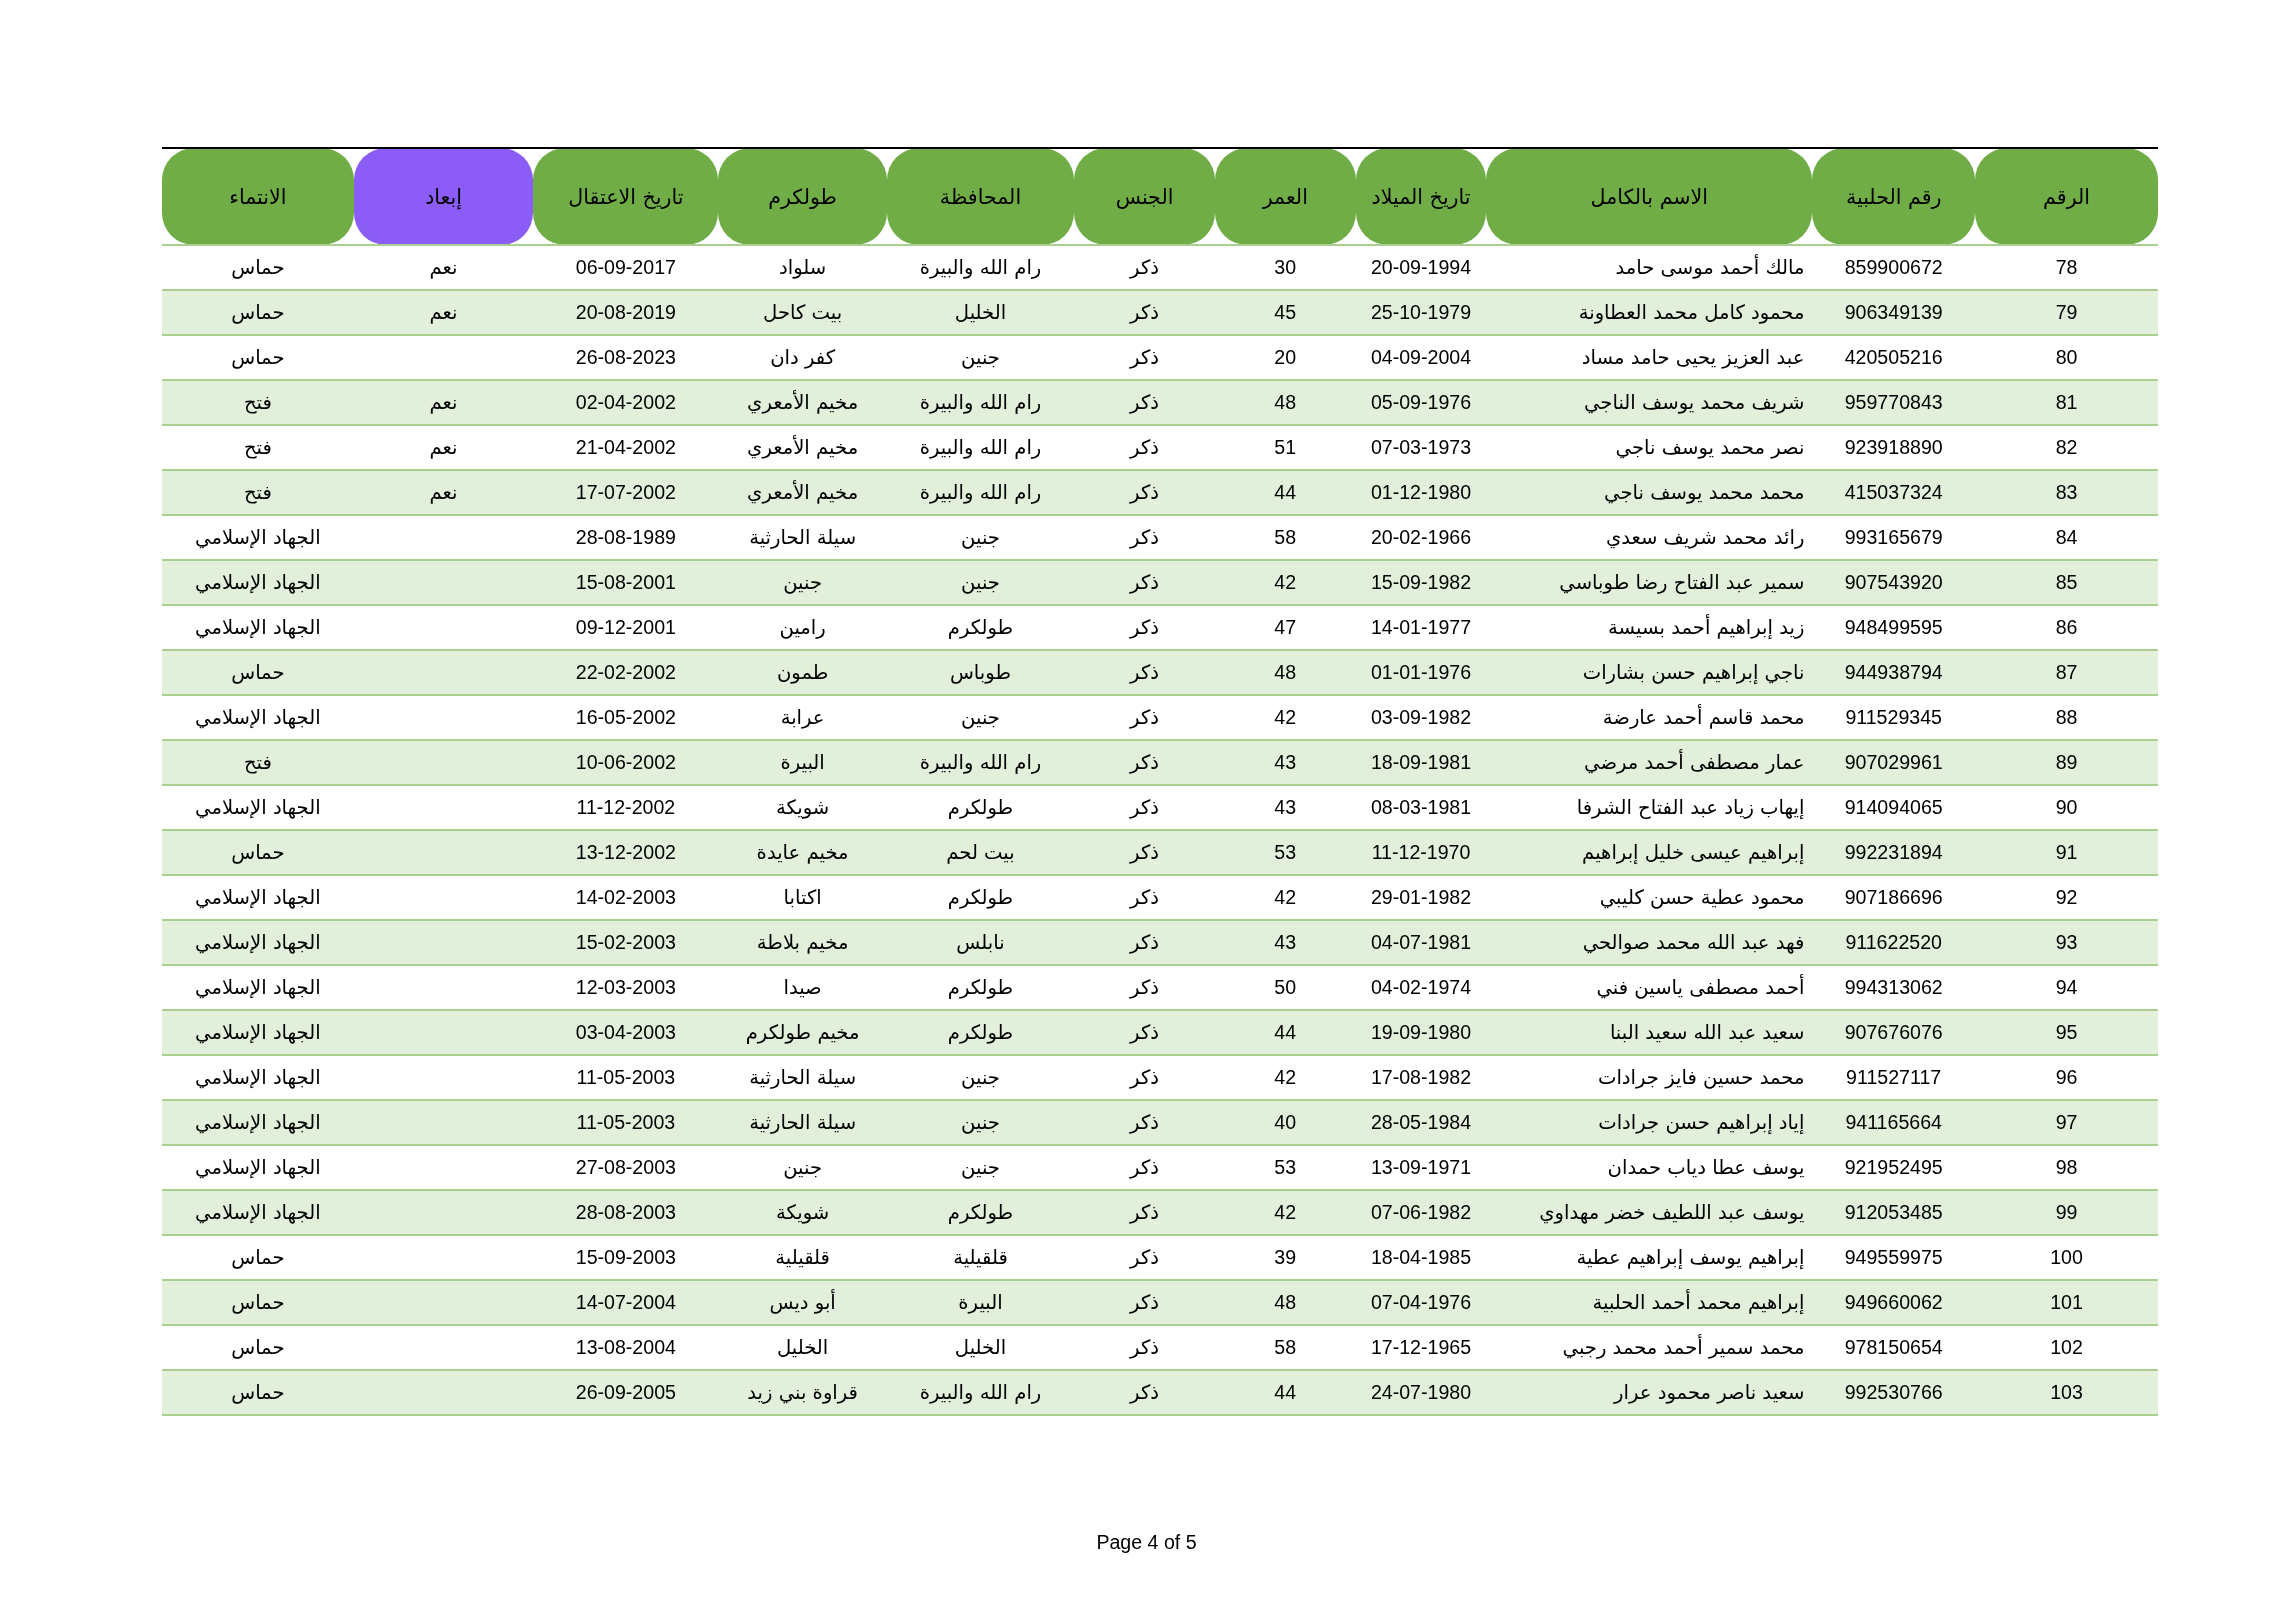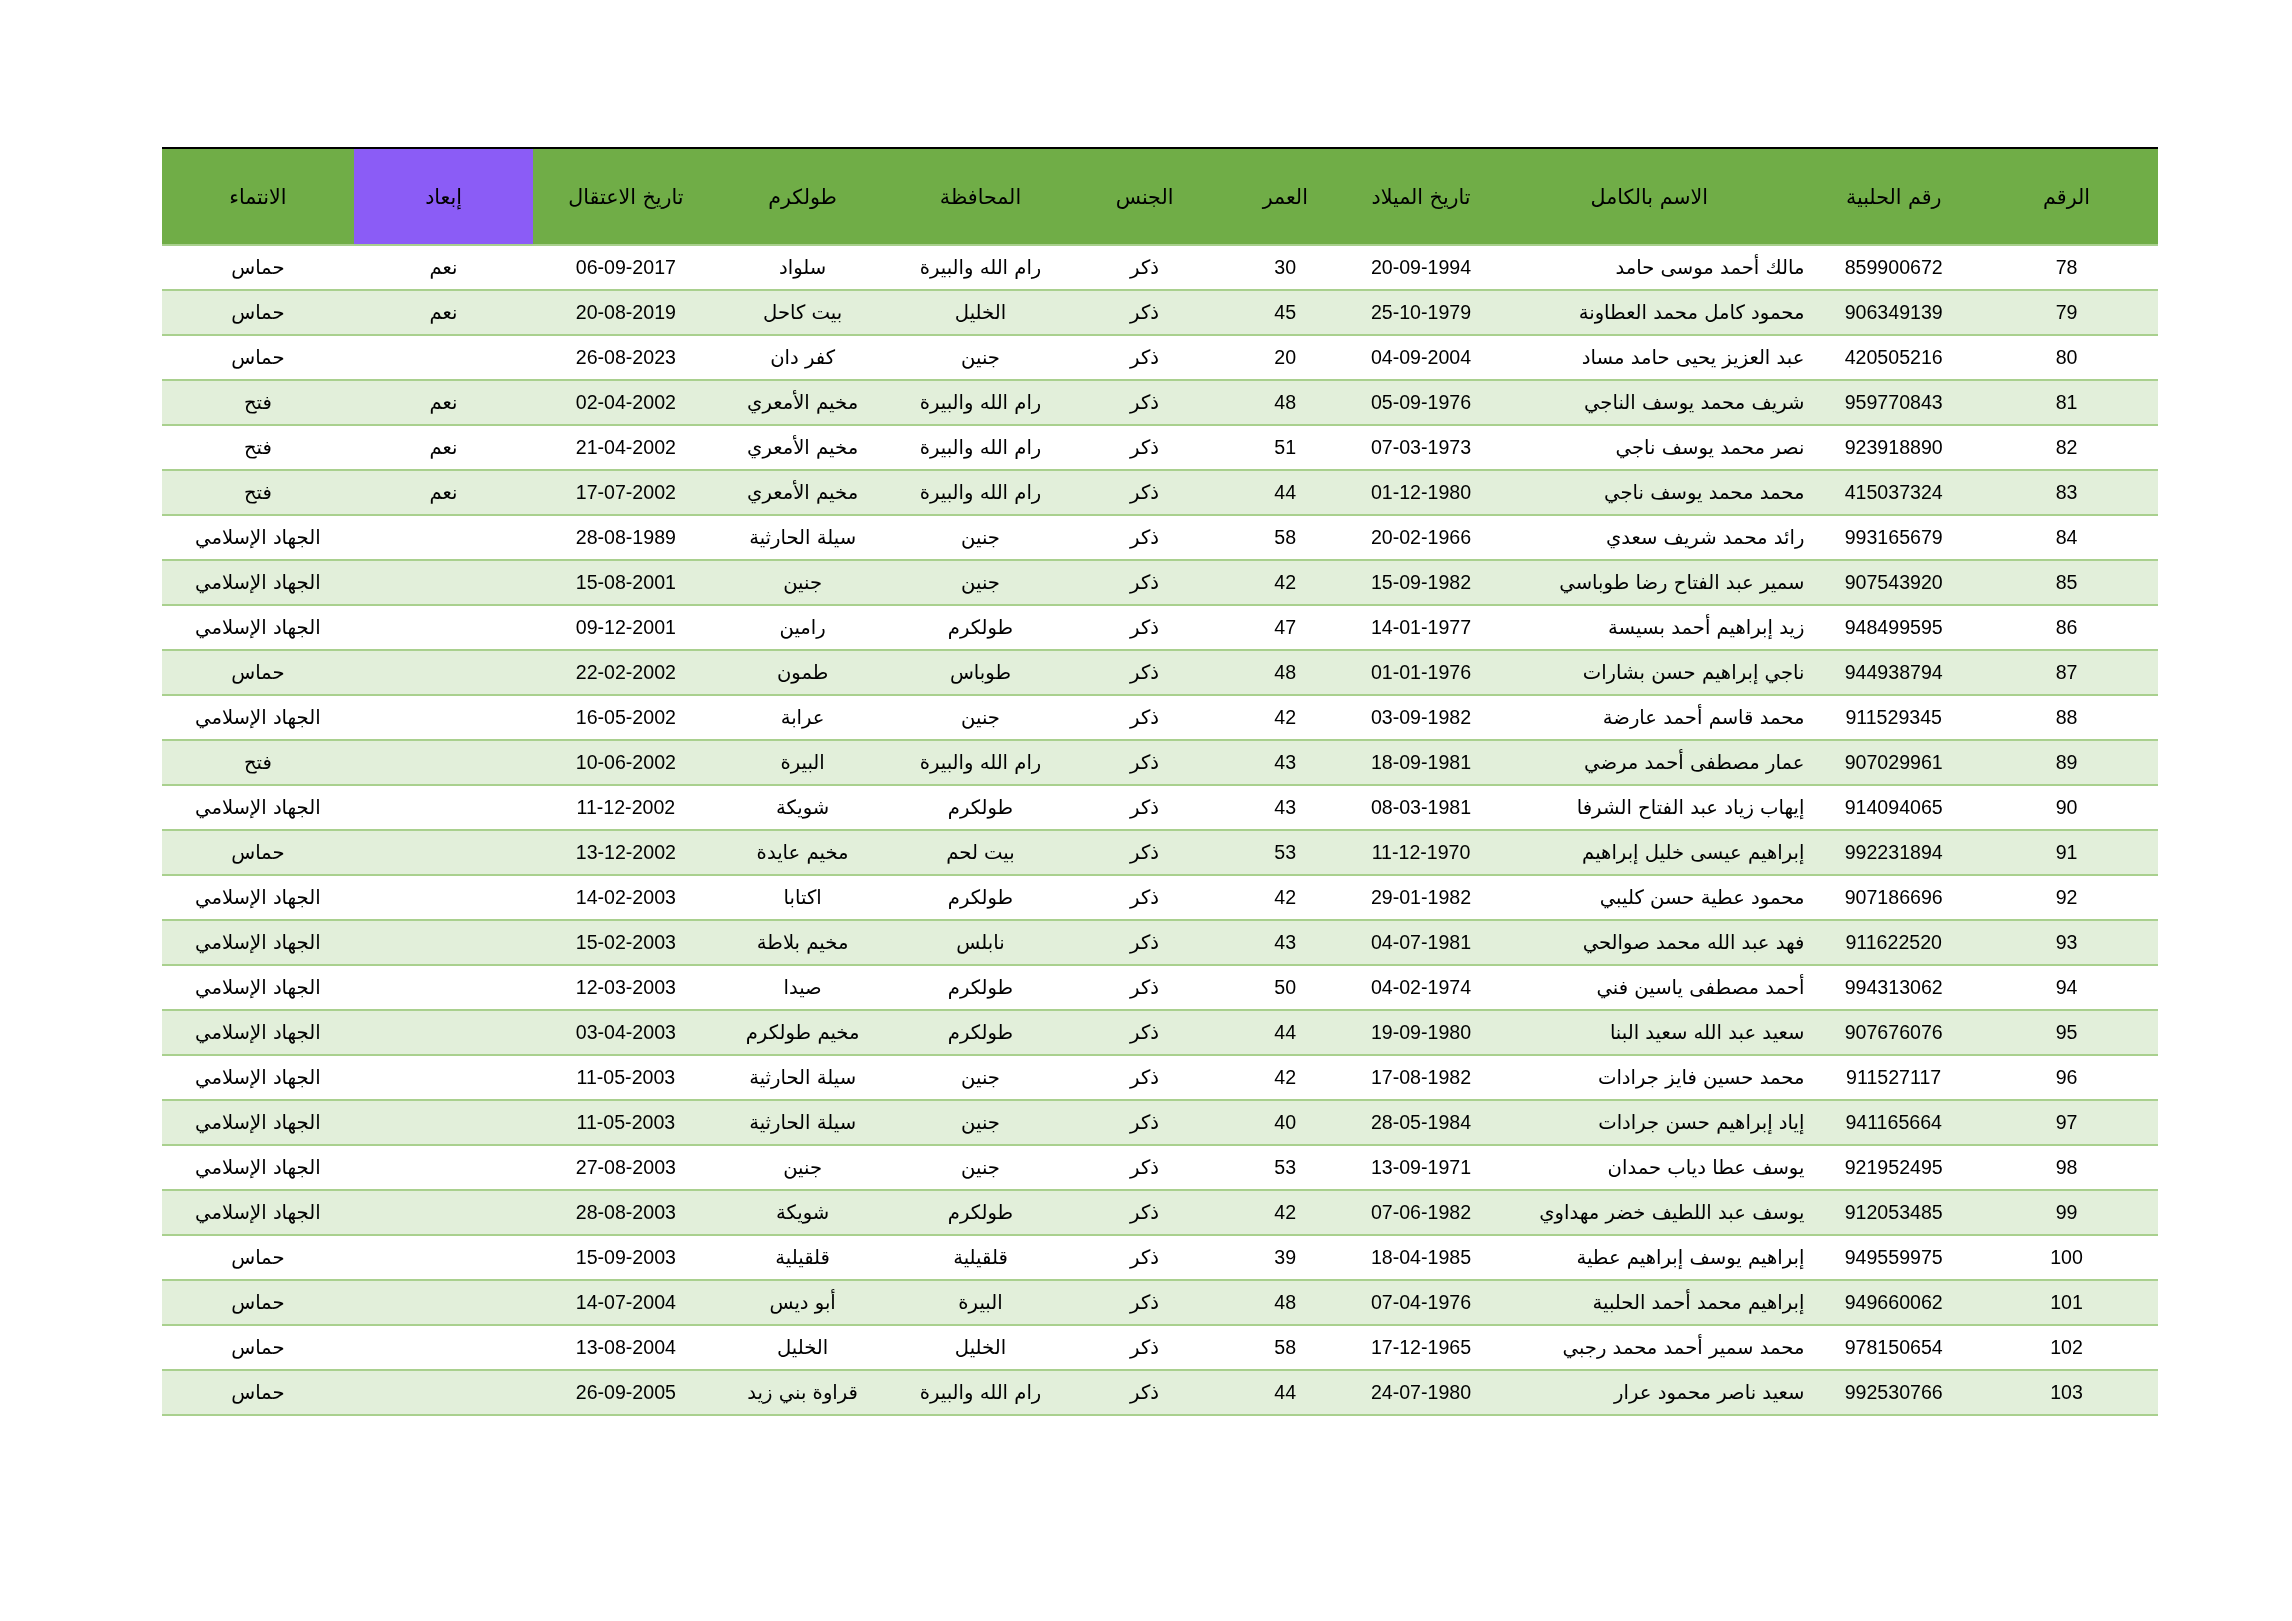--- a/index.html
+++ b/index.html
@@ -7,21 +7,21 @@
          font-family: "DejaVu Sans", "Liberation Sans", sans-serif; color: #000; }
   .page { position: absolute; left: 0; top: 0; width: 2293px; height: 1621px; }
   table.roster {
     position: absolute; left: 162px; top: 147px; width: 1996px;
     border-collapse: collapse; direction: rtl; table-layout: fixed;
     border-top: 2.9px solid #000;
   }
   table.roster th {
     background: #70AD47; height: 95px; font-weight: normal;
     font-size: 20.6px; text-align: center; vertical-align: middle;
-    padding: 0 0 0 0; border-bottom: 2.9px solid #A9D08E;
+    padding: 0 0 0 0; border-bottom: 2.9px solid #A9D08E; border-radius: 32px;
   }
   table.roster th.hl { background: #8b5cf6; }
   table.roster td {
     height: 43px; font-size: 19.6px; text-align: center; vertical-align: middle;
     border-bottom: 2.9px solid #A9D08E; padding: 0; white-space: nowrap;
   }
   table.roster tr.alt td { background: #E2EFDA; }
   table.roster td.num { font-family: "Liberation Sans Narrow", "Liberation Sans", sans-serif; }
   table.roster td.name { text-align: right; padding-right: 7.8px; }
   .footer {
@@ -397,14 +397,15 @@
           <td>ذكر</td>
           <td>رام الله والبيرة</td>
           <td>قراوة بني زيد</td>
           <td class="num">26-09-2005</td>
           <td></td>
           <td>حماس</td>
         </tr>
       </tbody>
   </table>
 
+  <div class="footer">Page 4 of 5</div>
 </div>
 
 
 </body></html>

